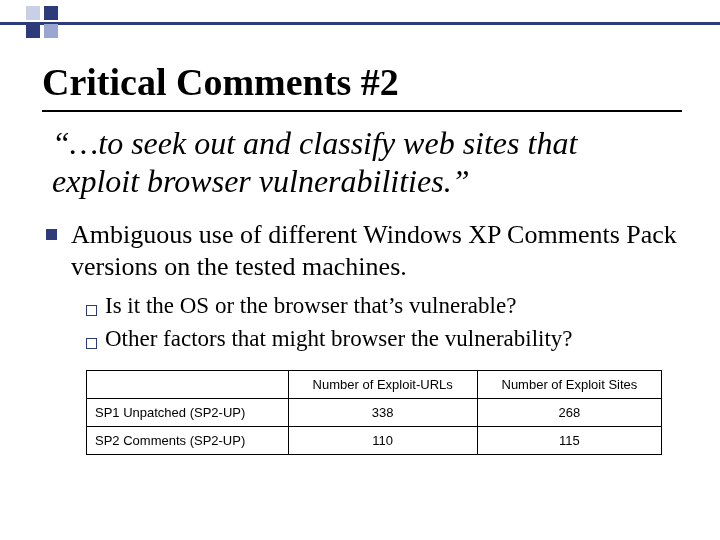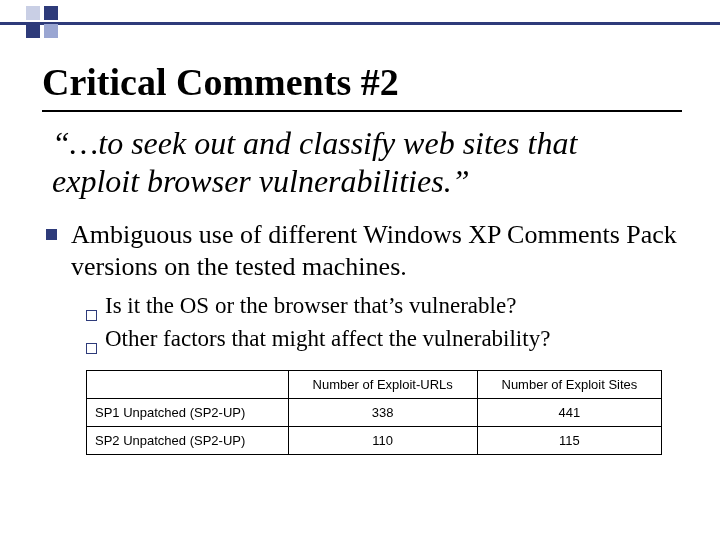--- a/index.html
+++ b/index.html
@@ -12,21 +12,21 @@
   .deco .sq2 { top: 6px; left: 44px; background: #2e3b7a; }
   .deco .sq3 { top: 24px; left: 26px; background: #2e3b7a; }
   .deco .sq4 { top: 24px; left: 44px; background: #9aa6d2; }
   .content { position: absolute; top: 60px; left: 42px; width: 640px; }
   .title { font-size: 38px; font-weight: bold; margin-bottom: 6px; }
   .rule { border: none; border-top: 2px solid #000; margin: 4px 0 12px 0; }
   .quote { font-style: italic; font-size: 32px; line-height: 1.2; margin: 0 10px 18px 10px; }
   .lvl1 { display: flex; align-items: flex-start; margin: 6px 4px 10px 4px; }
   .lvl1 .bullet { width: 11px; height: 11px; background: #2e3b7a; margin-top: 10px; margin-right: 14px; flex: none; }
   .lvl1 .txt { font-size: 26px; line-height: 1.22; }
-  .lvl2 { display: flex; align-items: flex-end; margin: 4px 0 4px 44px; }
+  .lvl2 { display: flex; align-items: center; margin: 4px 0 4px 44px; }
   .lvl2 .bullet { width: 11px; height: 11px; border: 1px solid #2e3b7a; margin-top: 8px; margin-right: 8px; flex: none; }
   .lvl2 .txt { font-size: 23px; line-height: 1.25; }
   .table-wrap { margin: 16px 0 0 44px; width: 576px; }
   table { border-collapse: collapse; width: 100%; font-family: Arial, Helvetica, sans-serif; font-size: 13px; }
   th, td { border: 1px solid #000; padding: 6px 8px; background: #fff; }
   th { font-weight: normal; text-align: center; }
   td.rowhead { text-align: left; }
   td.num { text-align: center; }
   th.blank { border: 1px solid #000; }
 </style>
@@ -51,40 +51,40 @@
       <span class="bullet"></span>
       <span class="txt">Ambiguous use of different Windows XP Comments Pack versions on the tested machines.</span>
     </div>
 
     <div class="lvl2">
       <span class="bullet"></span>
       <span class="txt">Is it the OS or the browser that’s vulnerable?</span>
     </div>
     <div class="lvl2">
       <span class="bullet"></span>
-      <span class="txt">Other factors that might affect the vulnerability?</span>
+      <span class="txt">Other factors that might browser the vulnerability?</span>
     </div>
 
     <div class="table-wrap">
       <table>
         <thead>
           <tr>
             <th class="blank"></th>
             <th>Number of Exploit-URLs</th>
             <th>Number of Exploit Sites</th>
           </tr>
         </thead>
         <tbody>
           <tr>
             <td class="rowhead">SP1 Unpatched (SP2-UP)</td>
             <td class="num">338</td>
-            <td class="num">441</td>
+            <td class="num">268</td>
           </tr>
           <tr>
-            <td class="rowhead">SP2 Unpatched (SP2-UP)</td>
+            <td class="rowhead">SP2 Comments (SP2-UP)</td>
             <td class="num">110</td>
             <td class="num">115</td>
           </tr>
         </tbody>
       </table>
     </div>
   </div>
 </div>
 
 </body></html>

